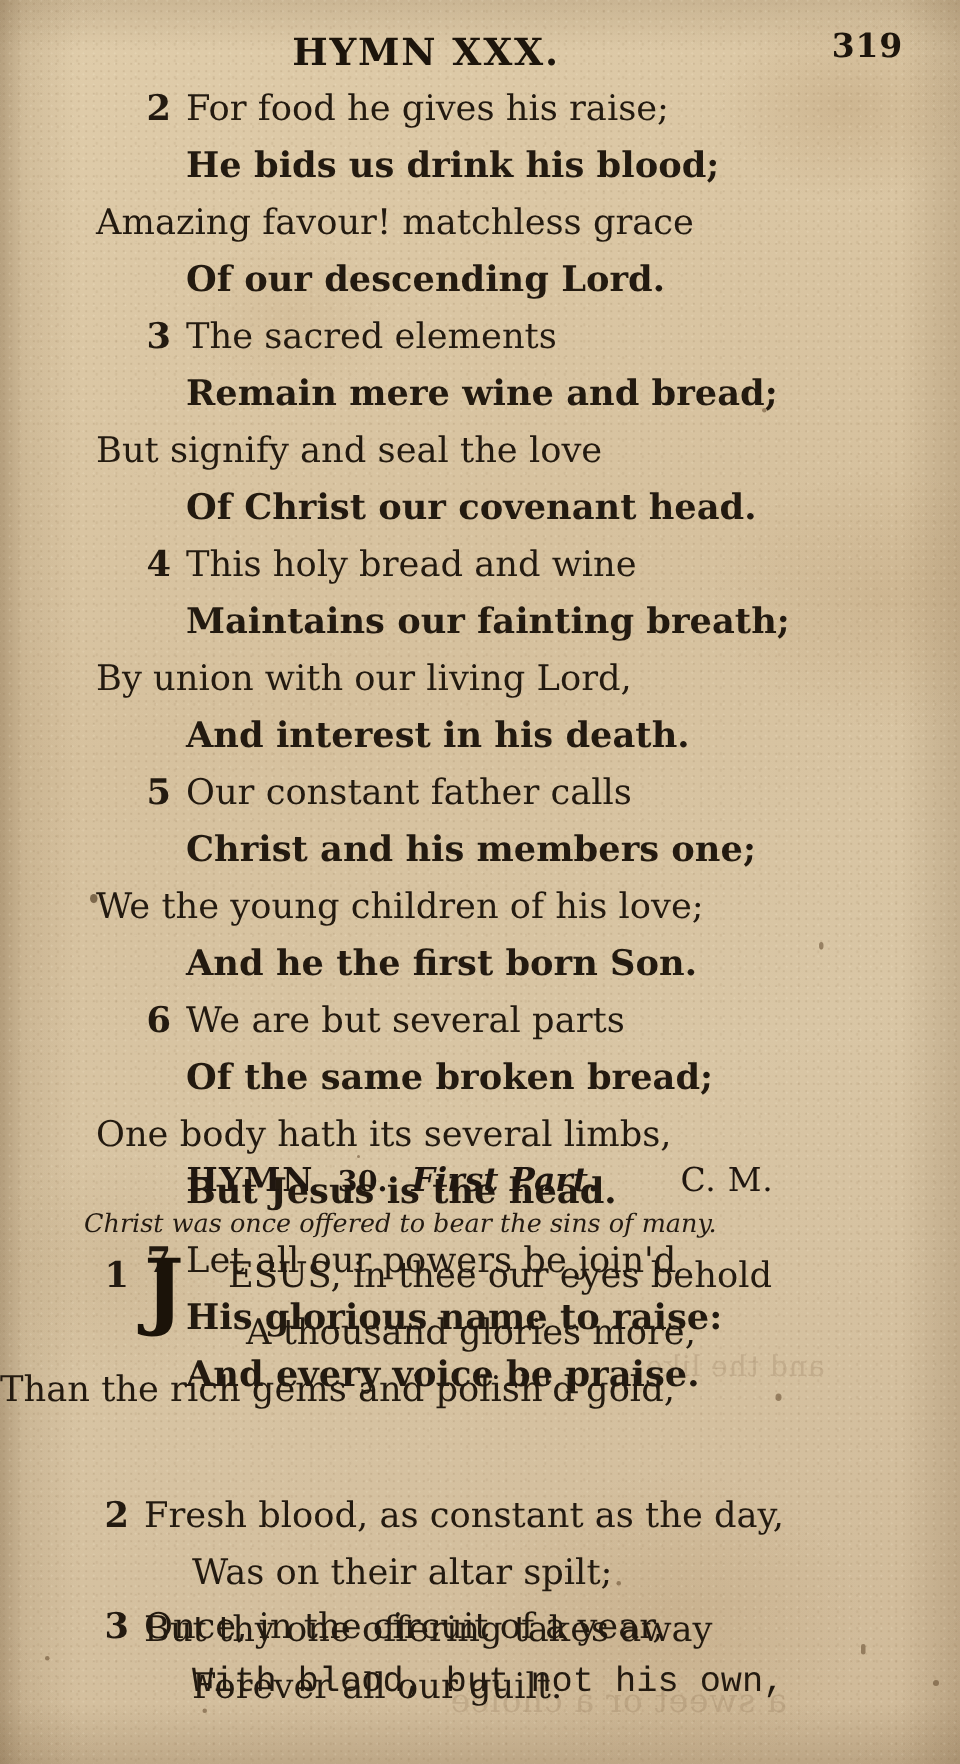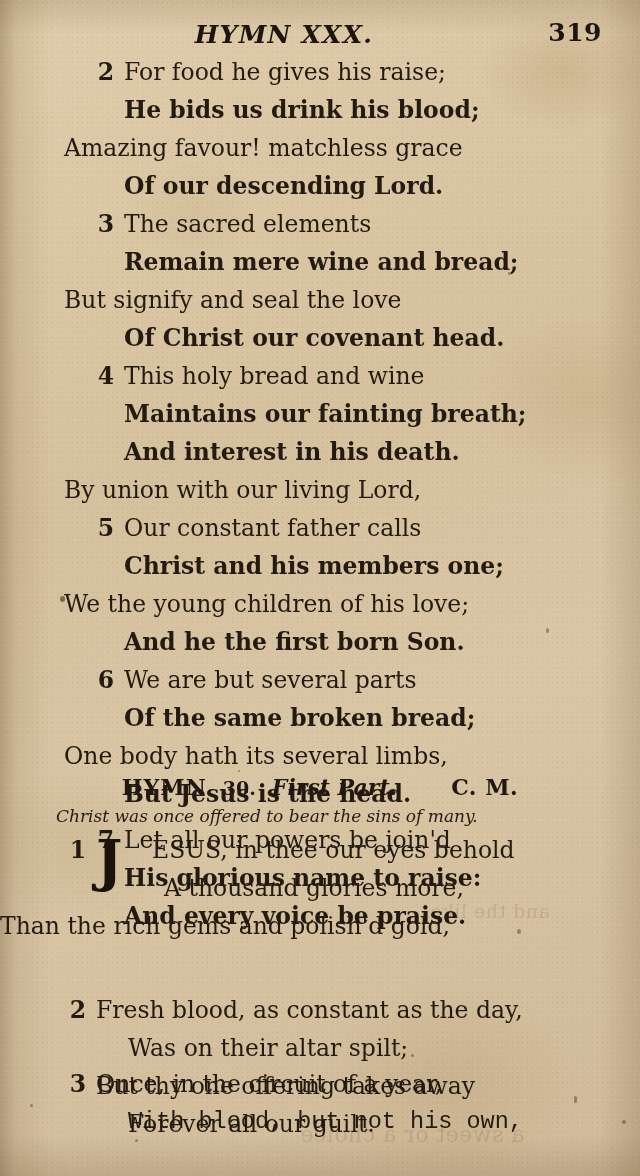--- a/index.html
+++ b/index.html
@@ -80,27 +80,26 @@
   .runhead {
     position: absolute;
     top: 20px;
     left: 0;
     width: 568px;
     text-align: center;
     font-size: 25px;
     font-weight: 700;
     letter-spacing: 1.2px;
     color: #1d150c;
-    font-style: italic;
   }
   .folio {
     position: absolute;
     top: 18px;
     right: 38px;
-    font-size: 25px;
+    font-size: 22px;
     font-weight: 700;
     letter-spacing: 0.5px;
     color: #1d150c;
   }
 
   
   .stanza { position: absolute; left: 0; width: 640px; }
   .vline {
     position: relative;
     height: 38px;
@@ -135,21 +134,21 @@
     position: absolute;
     left: 0;
     width: 640px;
     text-align: center;
     font-size: 22px;
     color: #201710;
   }
   .hymnhead .hh-label { font-weight: 700; letter-spacing: 1px; }
   .hymnhead .hh-num   { font-weight: 700; font-size: 19px; }
   .hymnhead .hh-part  { font-style: italic; font-weight: 700; }
-  .hymnhead .hh-meter { font-weight: 700; letter-spacing: 0.5px; margin-left: 38px; }
+  .hymnhead .hh-meter { font-weight: 400; letter-spacing: 0.5px; margin-left: 38px; }
   .hymnhead .sp { display: inline-block; width: 16px; }
 
   .scripture {
     position: absolute;
     left: 12px;
     width: 640px;
     font-style: italic;
     font-size: 17px;
     color: #241b12;
     padding-left: 44px;
@@ -202,22 +201,22 @@
     <div class="stanza" style="top:205px;">
       <div class="vline hasnum"><span class="num">3</span><span>The sacred elements</span></div>
       <div class="vline ind1">Remain mere wine and bread;</div>
       <div class="vline flush">But signify and seal the love</div>
       <div class="vline ind1">Of Christ our covenant head.</div>
     </div>
 
     <div class="stanza" style="top:357px;">
       <div class="vline hasnum"><span class="num">4</span><span>This holy bread and wine</span></div>
       <div class="vline ind1">Maintains our fainting breath;</div>
+      <div class="vline flush">By union with our living Lord,</div>
       <div class="vline ind1">And interest in his death.</div>
-      <div class="vline flush">By union with our living Lord,</div>
     </div>
 
     <div class="stanza" style="top:509px;">
       <div class="vline hasnum"><span class="num">5</span><span>Our constant father calls</span></div>
       <div class="vline ind1">Christ and his members one;</div>
       <div class="vline flush">We the young children of his love;</div>
       <div class="vline ind1">And he the first born Son.</div>
     </div>
 
     <div class="stanza" style="top:661px;">

